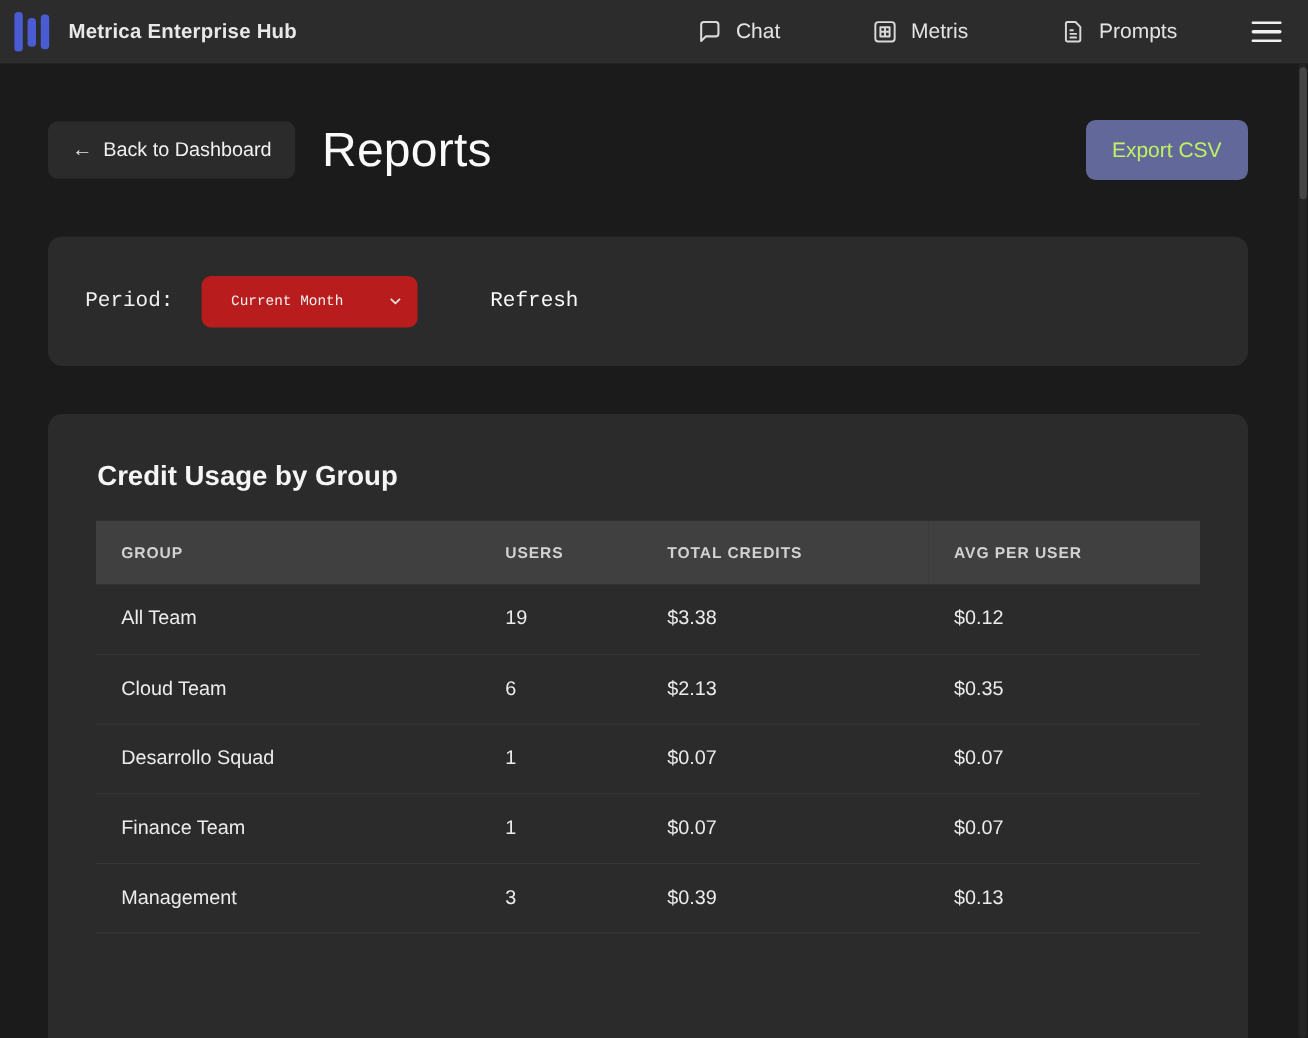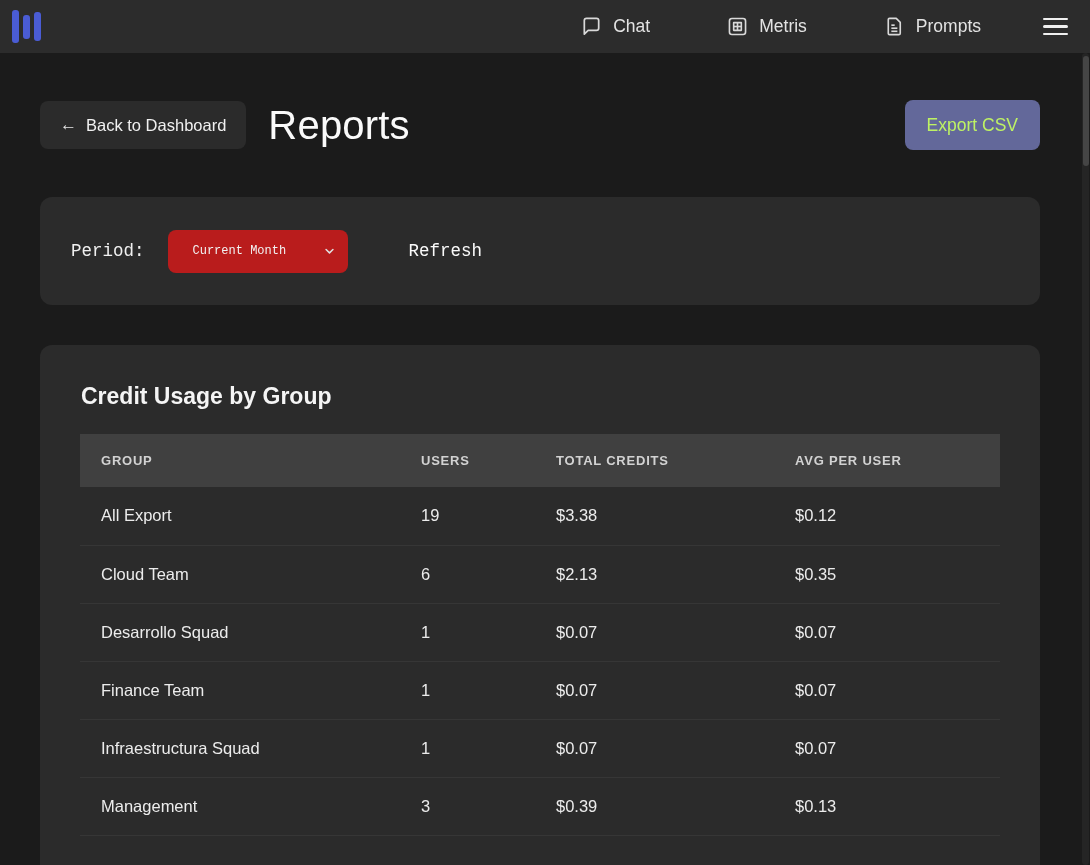--- a/index.html
+++ b/index.html
@@ -142,20 +142,21 @@
 </style>
 </head>
 <body>
 
 <header class="navbar">
   <div class="logo">
     <span class="bar b1"></span>
     <span class="bar b2"></span>
     <span class="bar b3"></span>
   </div>
+  <div class="app-title">Metrica Enterprise Hub</div>
 
   <nav class="nav-items">
     <button class="nav-item">
       <span>
         <svg width="23" height="23" viewBox="0 0 24 24" fill="none" stroke="currentColor" stroke-width="1.8" stroke-linejoin="round">
           <path d="M4.5 5.8 C4.5 4.5 5.5 3.5 6.8 3.5 H17.2 C18.5 3.5 19.5 4.5 19.5 5.8 V13.7 C19.5 15 18.5 16 17.2 16 H8.5 L4.5 20 Z"></path>
         </svg>
       </span>
       <span>Chat</span>
     </button>
@@ -231,21 +232,21 @@
       <thead>
         <tr>
           <th>GROUP</th>
           <th>USERS</th>
           <th>TOTAL CREDITS</th>
           <th>AVG PER USER</th>
         </tr>
       </thead>
       <tbody>
         <tr>
-          <td>All Export</td>
+          <td>All Team</td>
           <td>19</td>
           <td>$3.38</td>
           <td>$0.12</td>
         </tr>
         <tr>
           <td>Cloud Team</td>
           <td>6</td>
           <td>$2.13</td>
           <td>$0.35</td>
         </tr>
@@ -255,26 +256,20 @@
           <td>$0.07</td>
           <td>$0.07</td>
         </tr>
         <tr>
           <td>Finance Team</td>
           <td>1</td>
           <td>$0.07</td>
           <td>$0.07</td>
         </tr>
         <tr>
-          <td>Infraestructura Squad</td>
-          <td>1</td>
-          <td>$0.07</td>
-          <td>$0.07</td>
-        </tr>
-        <tr>
           <td>Management</td>
           <td>3</td>
           <td>$0.39</td>
           <td>$0.13</td>
         </tr>
       </tbody>
     </table>
   </section>
 </main>
 

